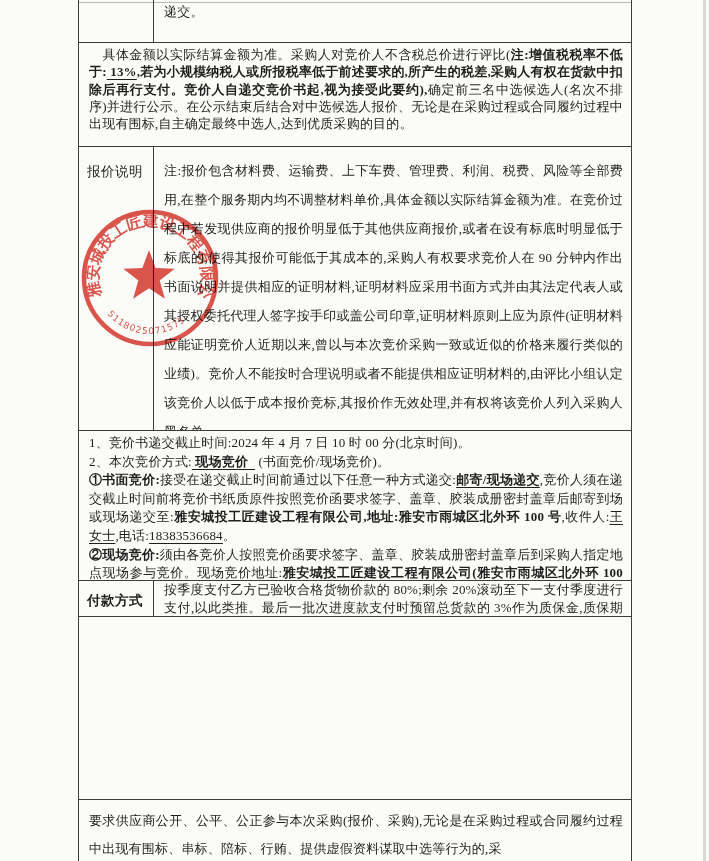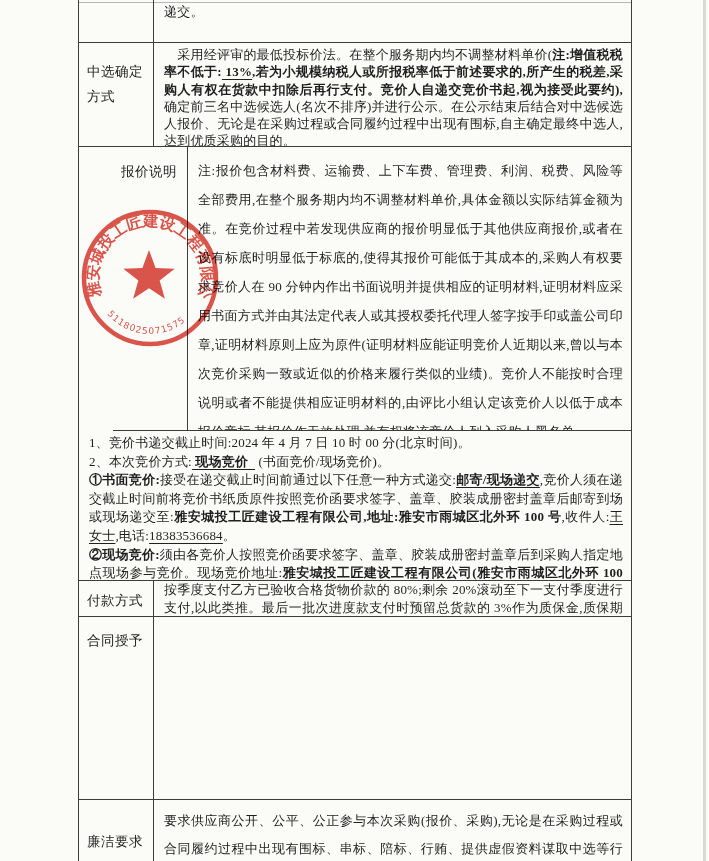--- a/index.html
+++ b/index.html
@@ -16,36 +16,36 @@
   
   .doc-table{
     position:absolute;left:78px;top:0;width:554px;height:861px;
     border-left:1px solid #3c3c3c;border-right:1px solid #3c3c3c;
     box-sizing:border-box;display:flex;flex-direction:column;
   }
   .row{display:flex;box-sizing:border-box;border-bottom:1px solid #3c3c3c;overflow:hidden;}
   .row:last-child{border-bottom:none;}
   .r1{height:43px;}
   .r2{height:104px;}
-  .r3{height:284px;margin-left:34px;}
+  .r3{height:284px;}
   .r4{height:150px;}
   .r5{height:36px;}
   .r6{height:183px;}
   .r7{height:61px;flex:1;}
   .label{
     width:75px;flex:0 0 75px;box-sizing:border-box;
     border-right:1px solid #3c3c3c;
     padding-left:8px;padding-right:2px;
     font-size:13.5px;line-height:25px;letter-spacing:.5px;
   }
   .r1 .label{padding-top:2px;}
   .r2 .label{padding-top:16px;}
   .r3 .label{padding-top:12px;}
   .r4 .label{padding-top:8px;}
-  .r5 .label{padding-top:7px;}
+  .r5 .label{padding-top:7px;font-weight:bold;}
   .r6 .label{padding-top:11px;}
   .r7 .label{padding-top:29px;}
   .content{
     flex:1;box-sizing:border-box;
     padding-left:10px;padding-right:8px;
     font-size:13px;letter-spacing:.2px;
     text-align:justify;text-align-last:left;
   }
   .r1 .content{padding-top:3px;line-height:18px;}
   .r2 .content{padding-top:3px;line-height:17.3px;}
@@ -71,44 +71,41 @@
   <div class="right-scan-edge"></div>
 
   <div class="doc-table">
 
     <div class="row r1">
       <div class="label"></div>
       <div class="content"><span>递交。</span></div>
     </div>
 
     <div class="row r2">
-      <div class="label">中选确定方式</div>
-      <div class="content"><span>　采用经评审的最低投标价法。在整个服务期内均不调整材料单价(</span><span class="b">注:增值税税率不低于:</span><span class="b u">&nbsp;13%</span><span class="b">,若为小规模纳税人或所报税率低于前述要求的,所产生的税差,采购人有权在货款中扣除后再行支付。竞价人自递交竞价书起,视为接受此要约),</span><span>确定前三名中选候选人(名次不排序)并进行公示。在公示结束后结合对中选候选人报价、无论是在采购过程或合同履约过程中出现有围标,自主确定最终中选人,达到优质采购的目的。</span></div>
+      <div class="content"><span>　具体金额以实际结算金额为准。采购人对竞价人不含税总价进行评比(</span><span class="b">注:增值税税率不低于:</span><span class="b u">&nbsp;13%</span><span class="b">,若为小规模纳税人或所报税率低于前述要求的,所产生的税差,采购人有权在货款中扣除后再行支付。竞价人自递交竞价书起,视为接受此要约),</span><span>确定前三名中选候选人(名次不排序)并进行公示。在公示结束后结合对中选候选人报价、无论是在采购过程或合同履约过程中出现有围标,自主确定最终中选人,达到优质采购的目的。</span></div>
     </div>
 
     <div class="row r3">
       <div class="label">报价说明</div>
       <div class="content"><span>注:报价包含材料费、运输费、上下车费、管理费、利润、税费、风险等全部费用,在整个服务期内均不调整材料单价,具体金额以实际结算金额为准。在竞价过程中若发现供应商的报价明显低于其他供应商报价,或者在设有标底时明显低于标底的,使得其报价可能低于其成本的,采购人有权要求竞价人在 90 分钟内作出书面说明并提供相应的证明材料,证明材料应采用书面方式并由其法定代表人或其授权委托代理人签字按手印或盖公司印章,证明材料原则上应为原件(证明材料应能证明竞价人近期以来,曾以与本次竞价采购一致或近似的价格来履行类似的业绩)。竞价人不能按时合理说明或者不能提供相应证明材料的,由评比小组认定该竞价人以低于成本报价竞标,其报价作无效处理,并有权将该竞价人列入采购人黑名单。</span></div>
     </div>
 
     <div class="row r4">
       <div class="content"><span>1、竞价书递交截止时间:2024 年 4 月 7 日 10 时 00 分(北京时间)。</span><br><span>2、本次竞价方式:</span><span class="b u">&nbsp;现场竞价&nbsp;&nbsp;</span><span>&nbsp;(书面竞价/现场竞价)。</span><br><span class="b">①书面竞价:</span><span>接受在递交截止时间前通过以下任意一种方式递交:</span><span class="b u">邮寄/现场递交</span><span>,竞价人须在递交截止时间前将竞价书纸质原件按照竞价函要求签字、盖章、胶装成册密封盖章后邮寄到场或现场递交至:</span><span class="b">雅安城投工匠建设工程有限公司,地址:雅安市雨城区北外环 100 号</span><span>,收件人:</span><span class="u">王女士</span><span>,电话:</span><span class="u">18383536684</span><span>。</span><br><span class="b">②现场竞价:</span><span>须由各竞价人按照竞价函要求签字、盖章、胶装成册密封盖章后到采购人指定地点现场参与竞价。现场竞价地址:</span><span class="b">雅安城投工匠建设工程有限公司(雅安市雨城区北外环 100 号)</span></div>
     </div>
 
     <div class="row r5">
       <div class="label">付款方式</div>
       <div class="content"><span>按季度支付乙方已验收合格货物价款的 80%;剩余 20%滚动至下一支付季度进行支付,以此类推。最后一批次进度款支付时预留总货款的 3%作为质保金,质保期为一年。</span></div>
     </div>
 
     <div class="row r6">
-      <div class="label">合同授予</div>
     </div>
 
     <div class="row r7">
-      <div class="label">廉洁要求</div>
       <div class="content"><span>要求供应商公开、公平、公正参与本次采购(报价、采购),无论是在采购过程或合同履约过程中出现有围标、串标、陪标、行贿、提供虚假资料谋取中选等行为的,采</span></div>
     </div>
 
   </div>
 
   <svg class="seal" viewBox="0 0 160 160" xmlns="http://www.w3.org/2000/svg">
     <defs>
       <path id="sealTopArc" d="M 31.1 97.8 A 52 52 0 1 1 128.9 97.8" fill="none"></path>
       <path id="sealBottomArc" d="M 35.9 114.5 A 56 56 0 0 0 124.1 114.5" fill="none"></path>
     </defs>

